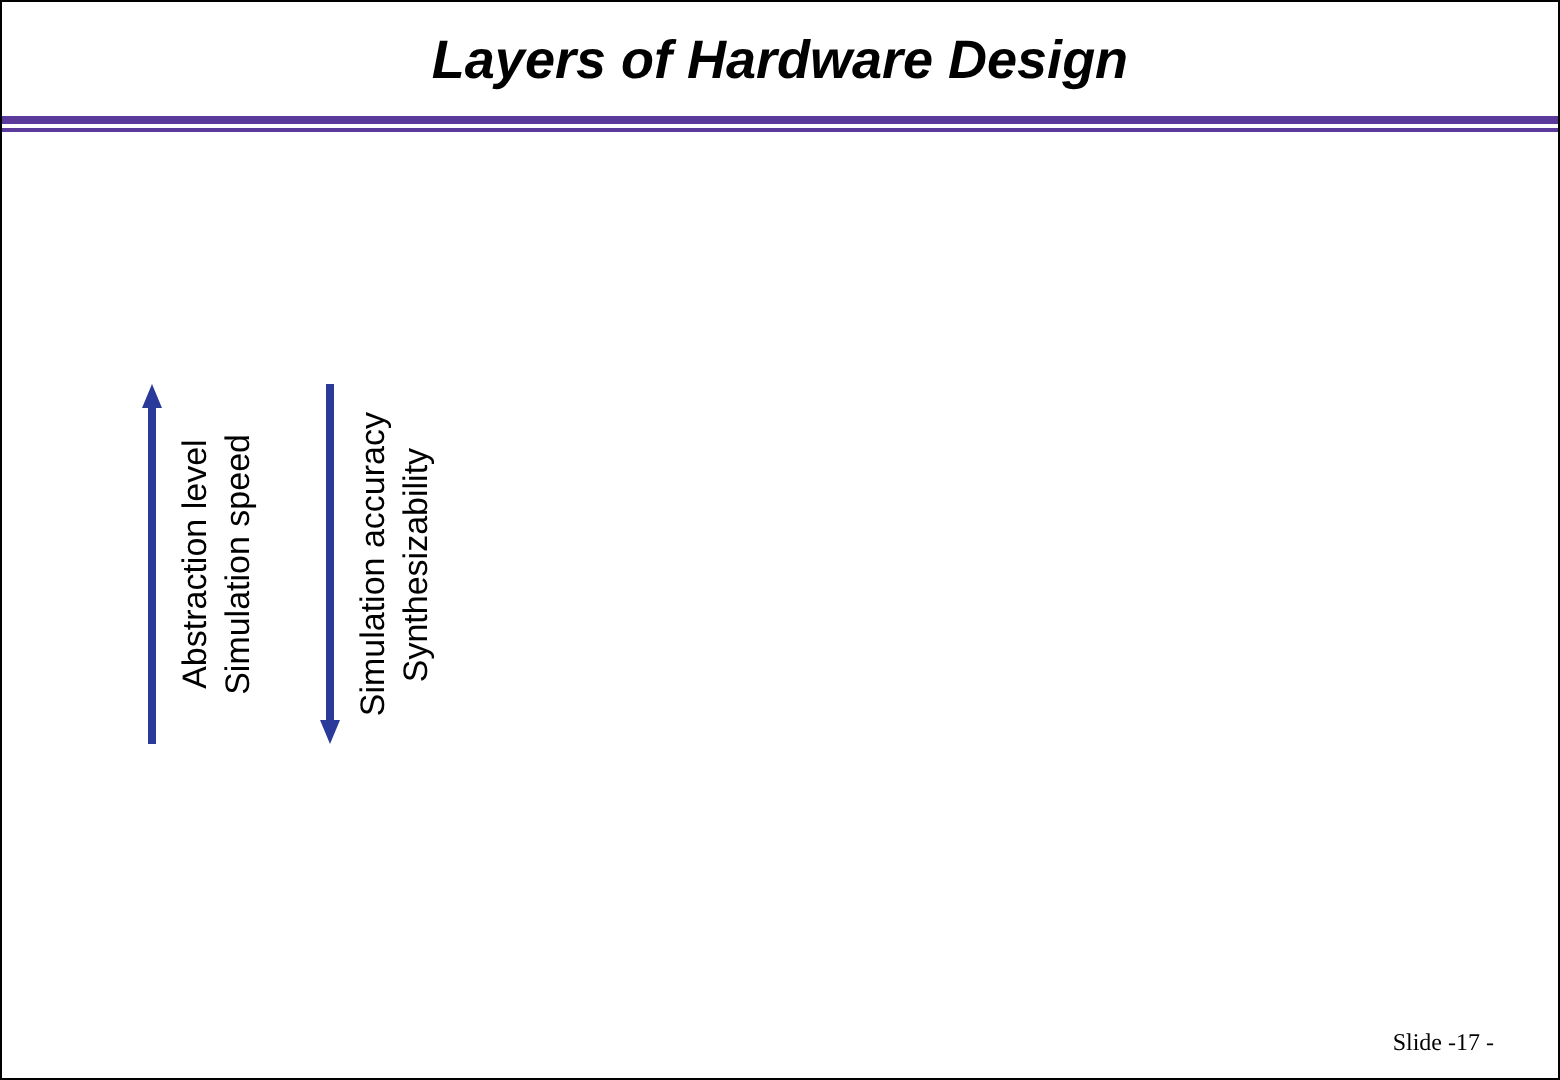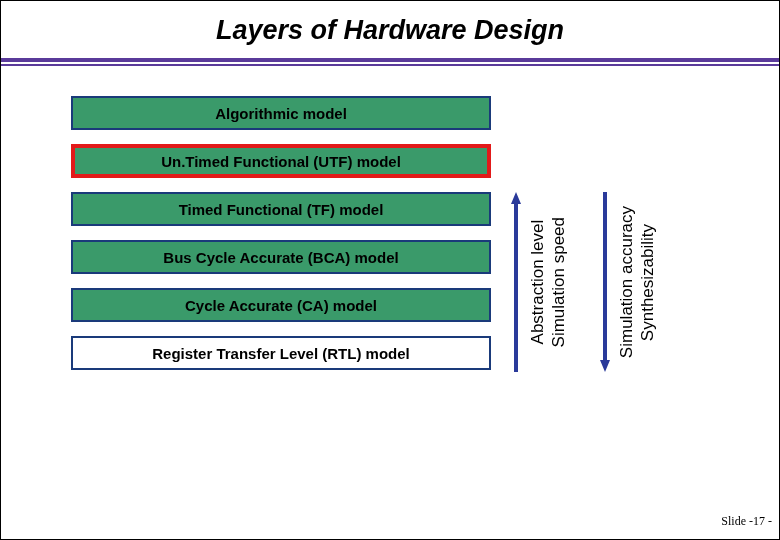--- a/index.html
+++ b/index.html
@@ -85,42 +85,34 @@
     transform: rotate(180deg);
     font-size: 17px;
     font-family: Arial, sans-serif;
     color: #000;
     text-align: center;
     line-height: 1.25;
   }
   .footer {
     position: absolute;
     bottom: 10px;
-    right: 7px;
+    right: 32px;
     font-size: 12px;
     font-family: "Times New Roman", serif;
     color: #000;
   }
 </style>
 </head>
 <body>
 
 <div class="title">Layers of Hardware Design</div>
 <hr class="divider">
 <hr class="divider thin">
 
 <div class="content">
-  <div class="boxes">
-    <div class="layer-box green">Algorithmic model</div>
-    <div class="layer-box red-border">Un.Timed Functional (UTF) model</div>
-    <div class="layer-box green">Timed Functional (TF) model</div>
-    <div class="layer-box green">Bus Cycle Accurate (BCA) model</div>
-    <div class="layer-box green">Cycle Accurate (CA) model</div>
-    <div class="layer-box white">Register Transfer Level (RTL) model</div>
-  </div>
 
   <div class="arrows-area">
     <div class="arrow-group">
       <svg class="arrow-svg" viewBox="0 0 10 180">
         <polygon points="5,0 0,12 3,12 3,180 7,180 7,12 10,12" fill="#2a3a9a"></polygon>
       </svg>
       <div class="vlabel">
         <span>Abstraction level</span><br>
         <span>Simulation speed</span>
       </div>

